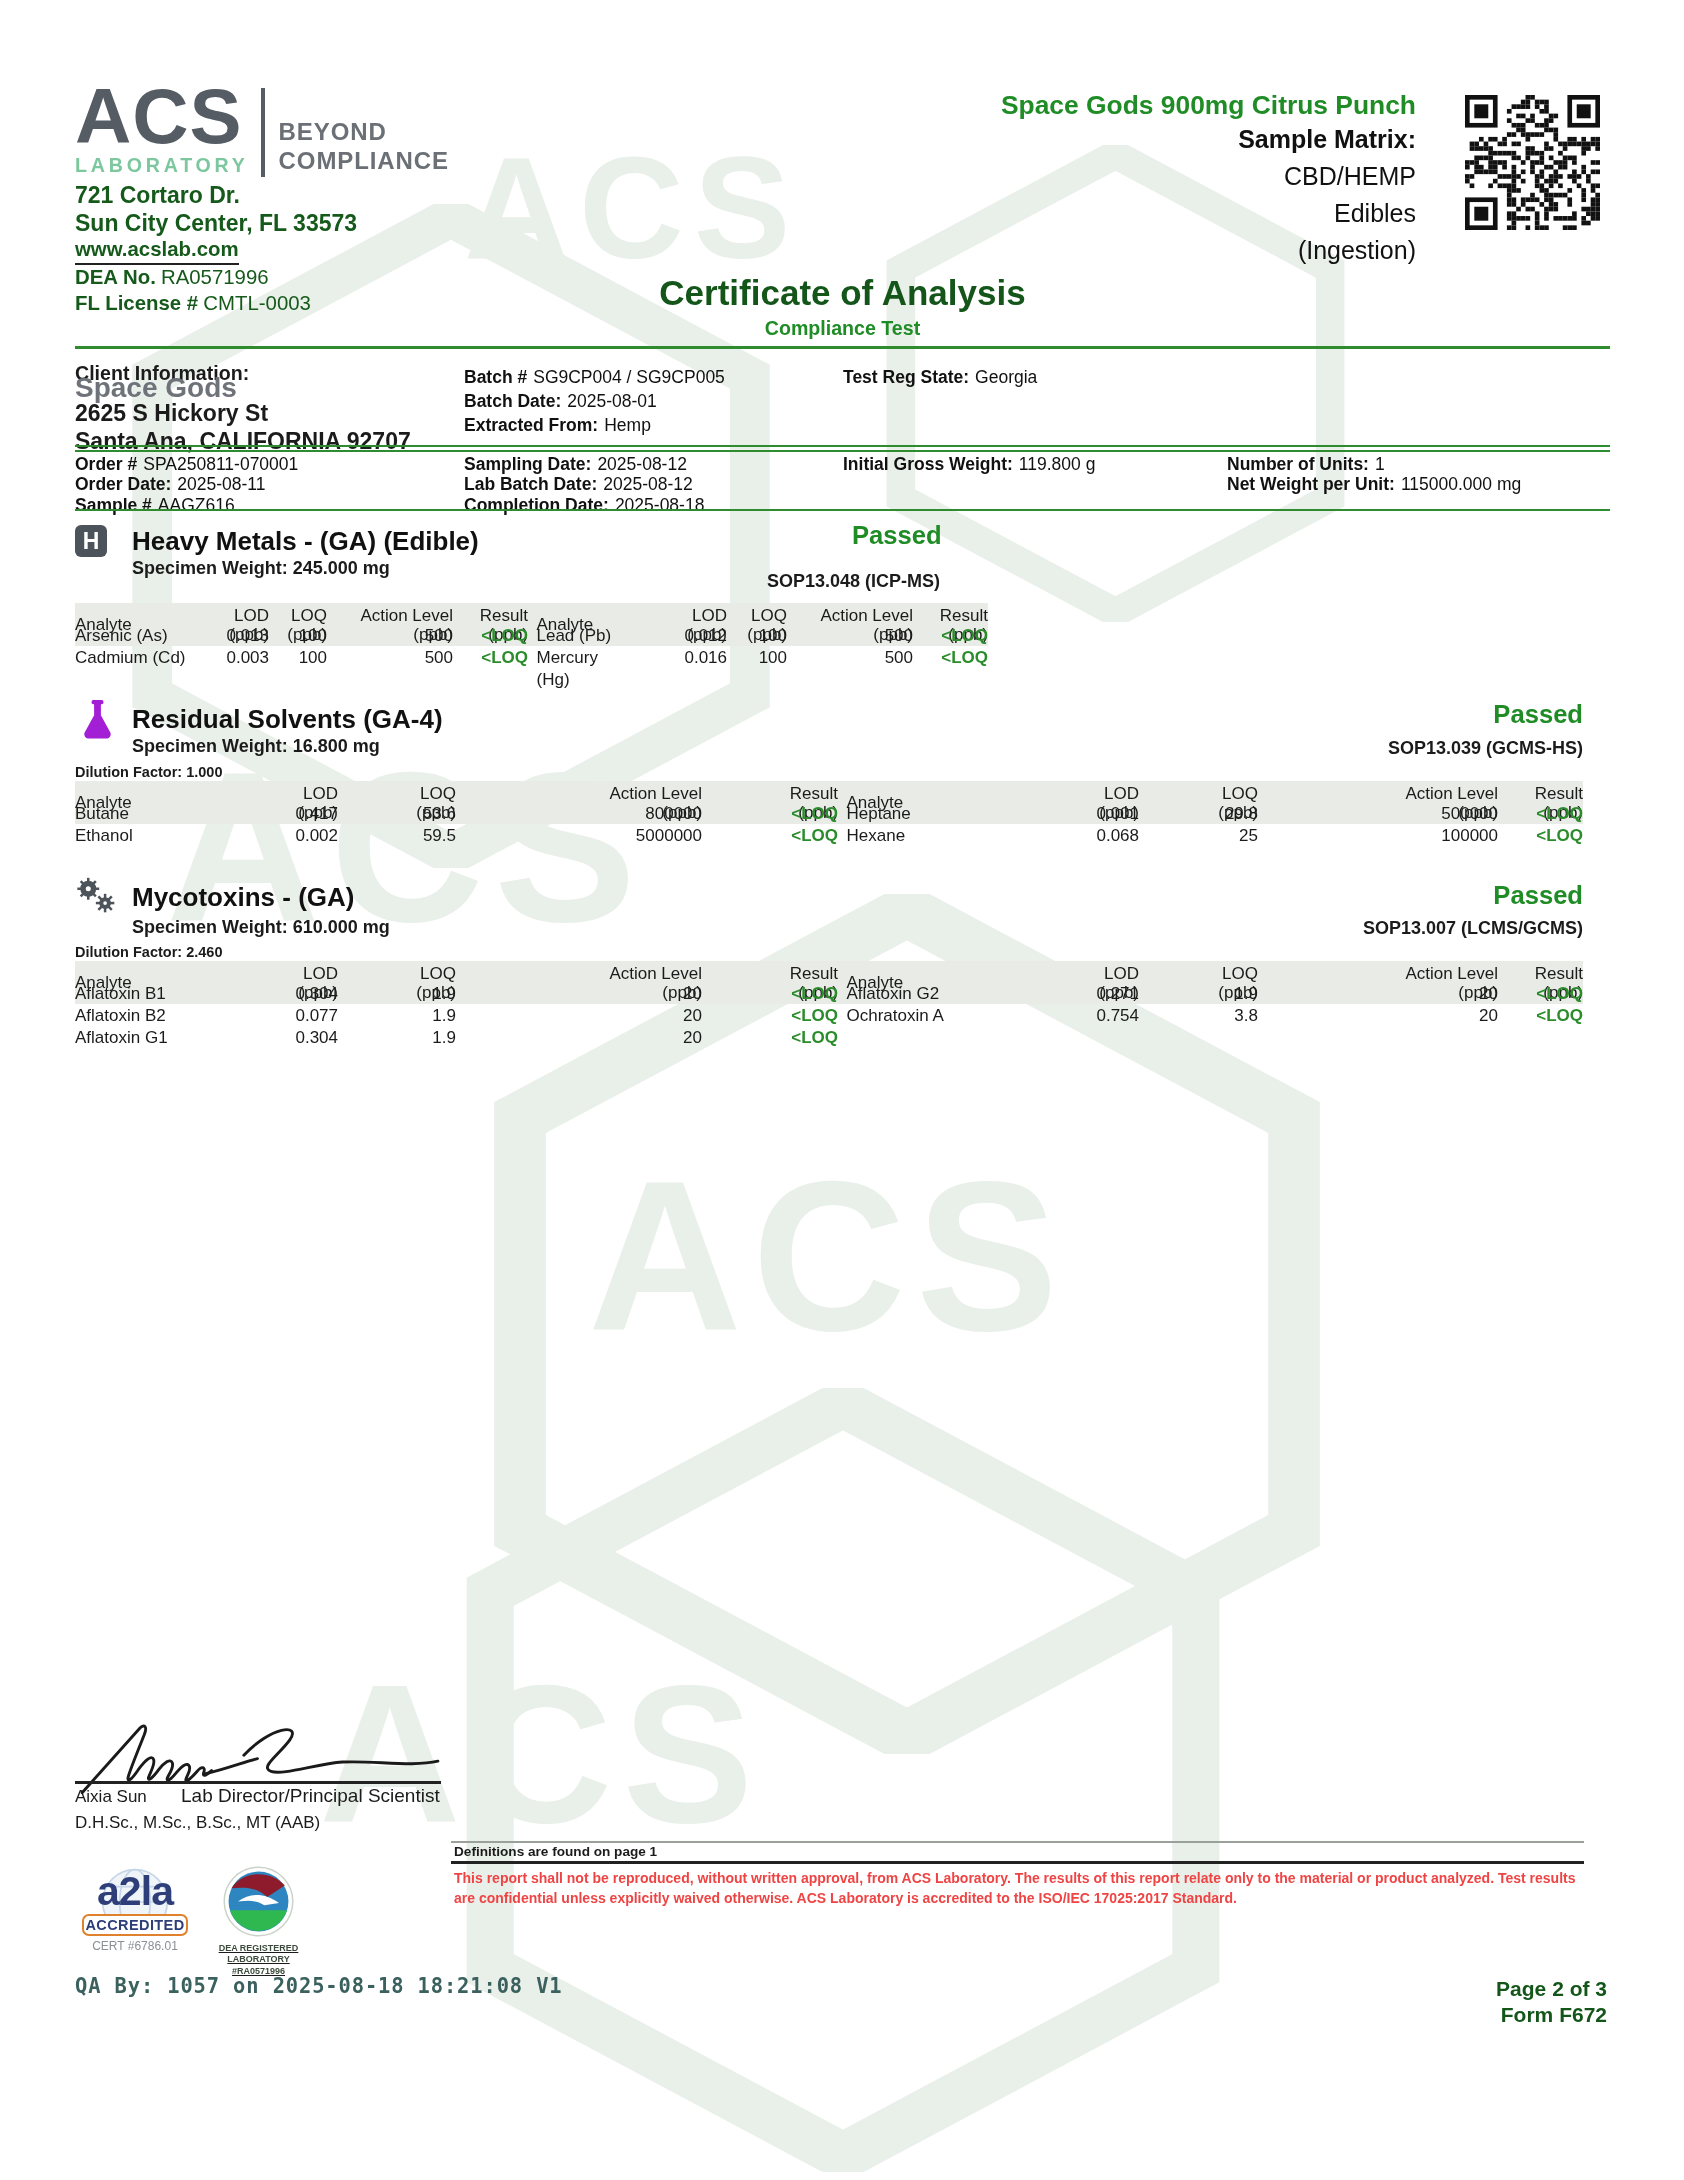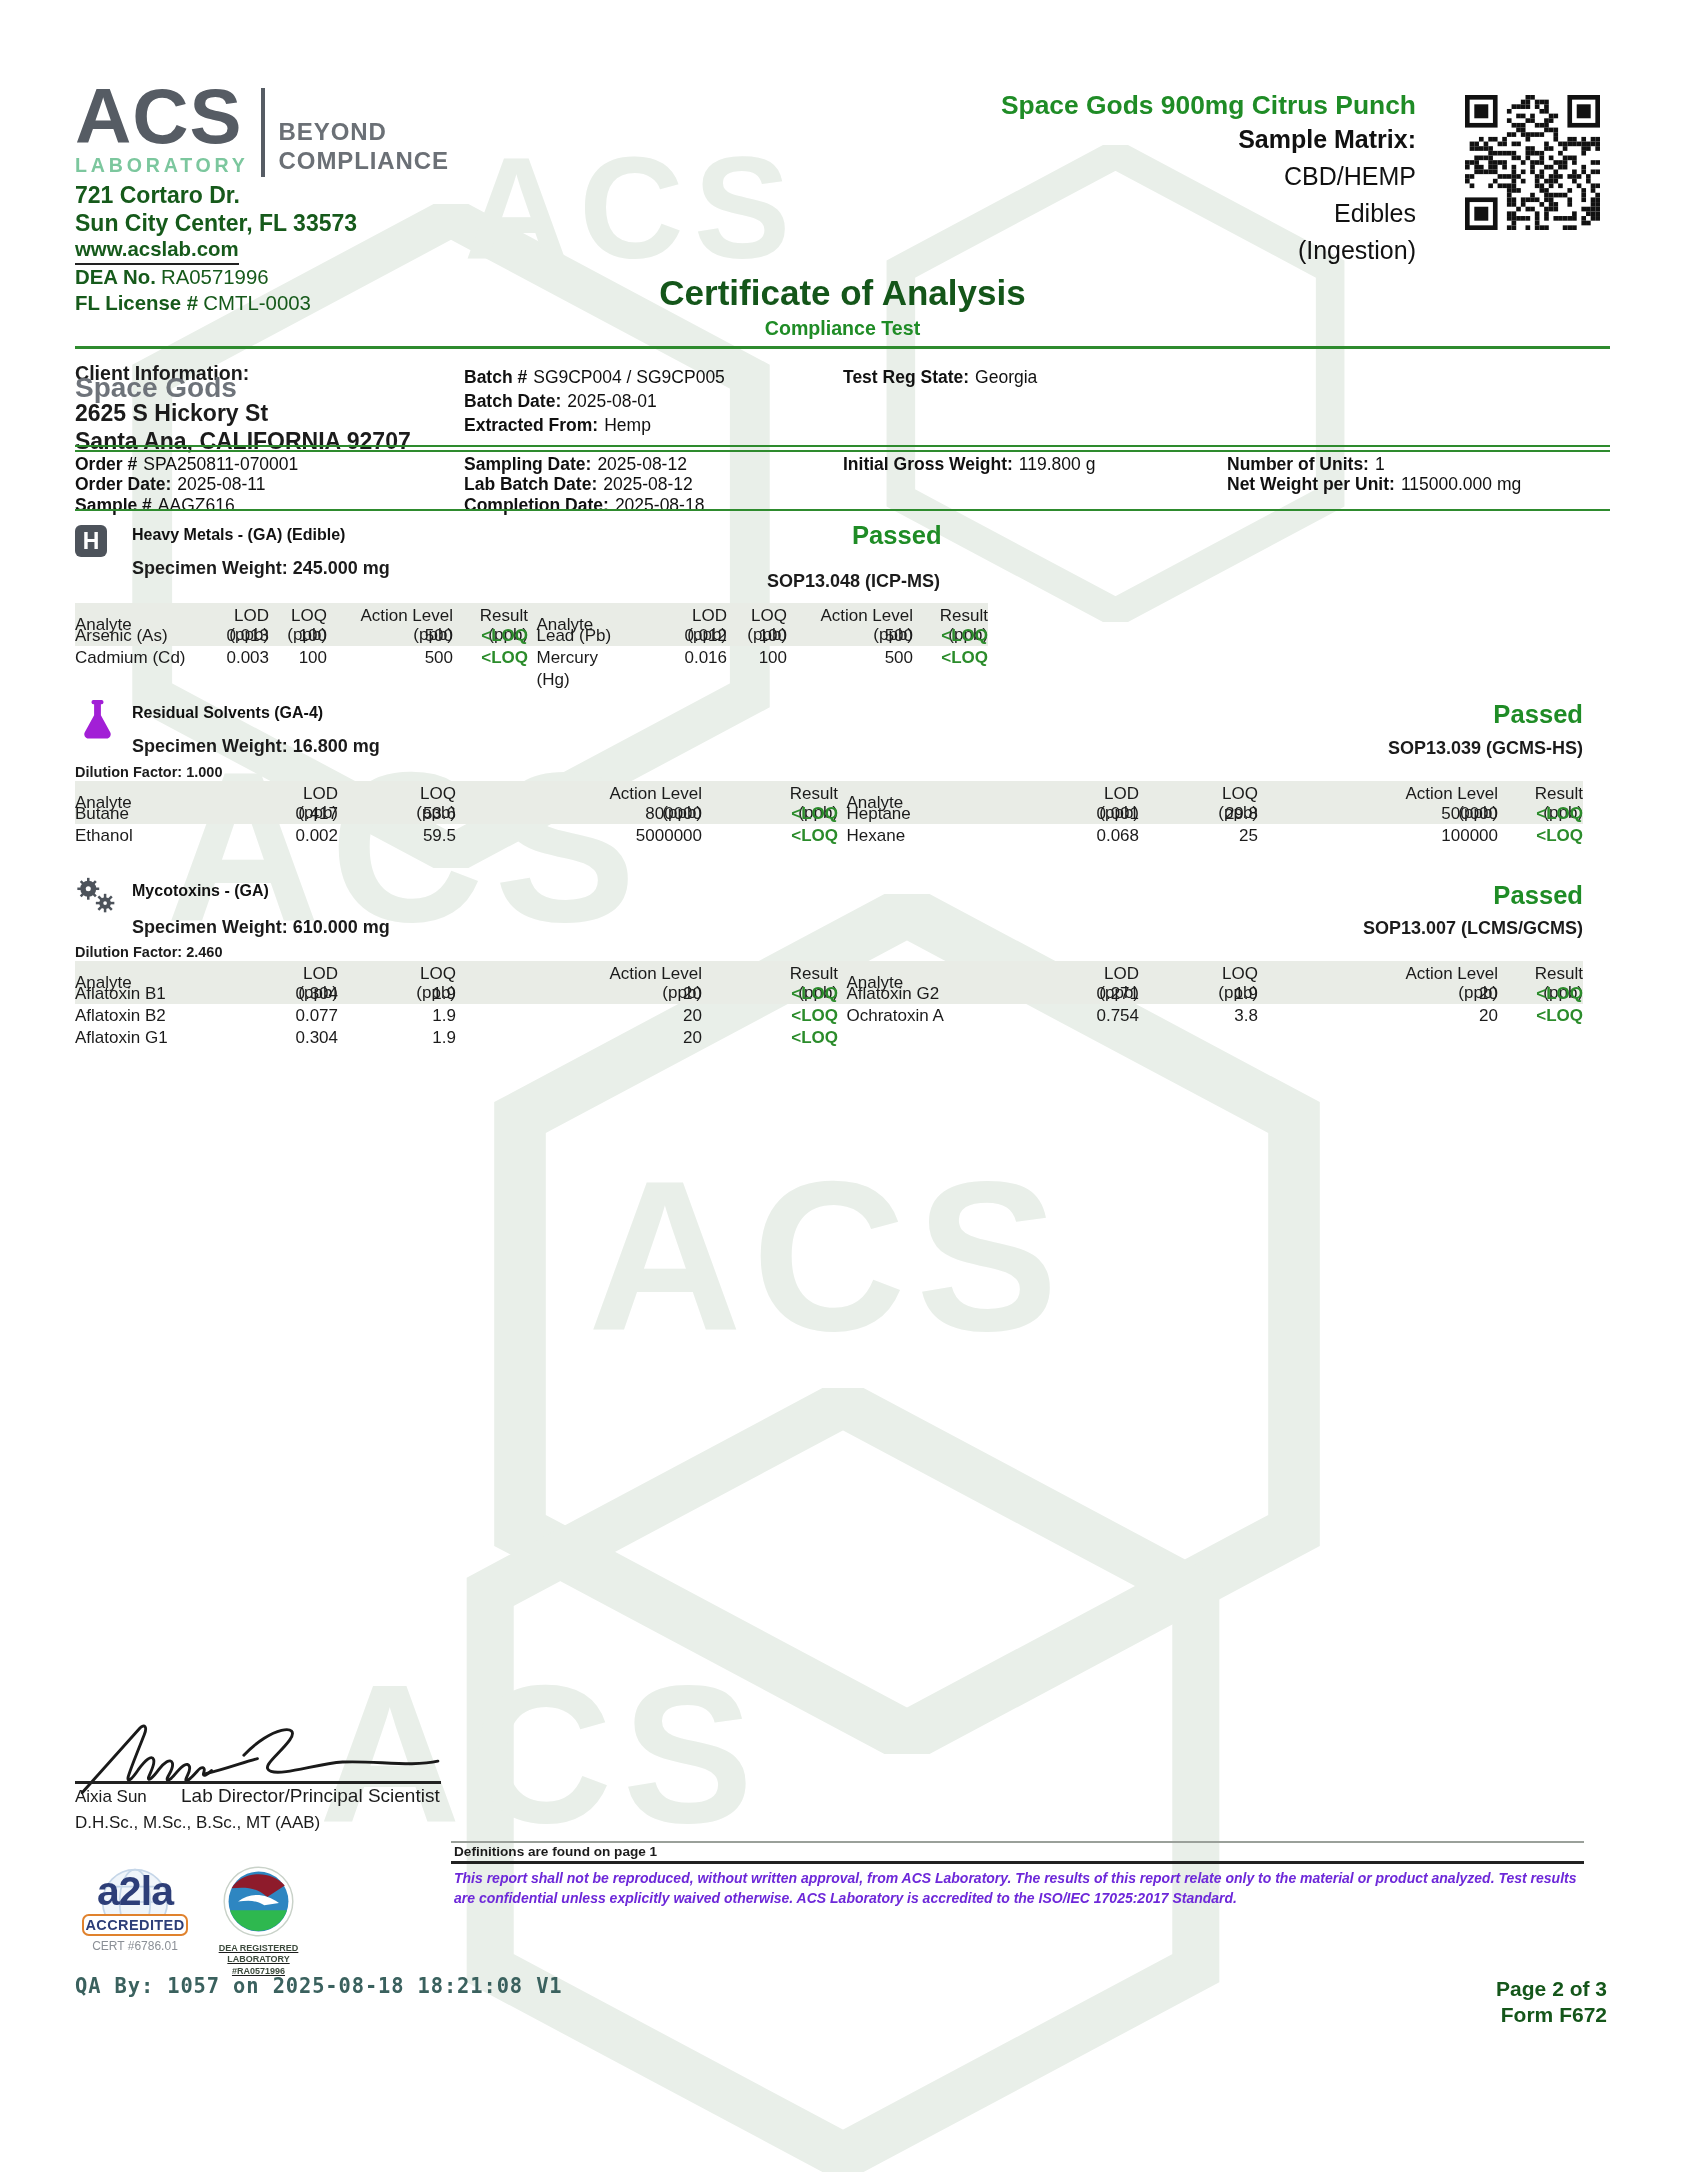--- a/index.html
+++ b/index.html
@@ -48,21 +48,21 @@
   .colmid1 { position:absolute; left:464px; top:367px; z-index:1; }
   .colmid1 > div { margin-bottom:3.4px; }
   .colr1 { position:absolute; left:843px; top:367px; z-index:1; }
   .col1r2 { position:absolute; left:75px;  top:454px; z-index:1; }
   .col2r2 { position:absolute; left:464px; top:454px; z-index:1; }
   .col3r2 { position:absolute; left:843px; top:454px; z-index:1; }
   .col4r2 { position:absolute; left:1227px; top:454px; z-index:1; }
 
   
   .sec-icon-h { position:absolute; left:75px; top:525px; width:32px; height:32px; background:#4d535b; border-radius:6px; color:#fff; font-size:23px; font-weight:bold; display:flex; align-items:center; justify-content:center; z-index:1; }
-  .sec-title { position:absolute; font-size:16px; font-weight:bold; color:#111; z-index:1; }
+  .sec-title { position:absolute; font-size:26px; font-weight:bold; color:#111; z-index:1; }
   .passed { position:absolute; font-size:25.6px; font-weight:bold; color:#1f8c26; z-index:1; }
   .specimen { position:absolute; left:132px; font-size:18px; font-weight:bold; z-index:1; }
   .method { position:absolute; font-size:18px; font-weight:bold; z-index:1; }
   .dilution { position:absolute; left:75px; font-size:14.5px; font-weight:bold; z-index:1; }
 
   .t-grid { position:absolute; left:75px; display:grid; font-size:17px; z-index:1; }
   .t-grid .hc { background:#e9ece6; height:43px; display:flex; flex-direction:column; justify-content:center; align-items:flex-end; line-height:19px; }
   .t-grid .hc.an { align-items:flex-start; justify-content:center; }
   .t-grid .hc.pl { padding-left:8.5px; }
   .t-grid .c { height:22px; line-height:22px; }
@@ -77,21 +77,21 @@
 
   
   .sig-svg { position:absolute; left:77px; top:1721px; z-index:1; }
   .sig-line { position:absolute; left:75px; top:1781px; width:366px; height:2.6px; background:#222; z-index:1; }
   .sig-name { position:absolute; left:75px; top:1787px; font-size:17px; z-index:1; }
   .sig-role { position:absolute; left:181px; top:1785px; font-size:19px; z-index:1; }
   .sig-cred { position:absolute; left:75px; top:1813px; font-size:17px; z-index:1; }
   .def-line1 { position:absolute; left:451px; top:1841px; width:1133px; height:1.7px; background:#9aa09a; z-index:1; }
   .def-text { position:absolute; left:454px; top:1844px; font-size:13.6px; font-weight:bold; z-index:1; }
   .def-line2 { position:absolute; left:451px; top:1861px; width:1133px; height:2.6px; background:#222; z-index:1; }
-  .disclaimer { position:absolute; left:454px; top:1869px; width:1133px; font-size:14px; font-weight:bold; font-style:italic; color:#6d28d9; line-height:19.6px; z-index:1; }
+  .disclaimer { position:absolute; left:454px; top:1869px; width:1133px; font-size:14px; font-weight:bold; color:#ef4444; line-height:19.6px; z-index:1; }
 
   .a2la { position:absolute; left:82px; top:1871px; width:106px; text-align:center; z-index:1; }
   .a2la .globe { position:absolute; left:19px; top:-3.4px; z-index:0; opacity:0.85; }
   .a2la .mark { position:relative; font-size:41px; font-weight:bold; color:#2d3e78; line-height:41px; letter-spacing:-0.9px; z-index:1; }
   .a2la .accr { position:relative; margin-top:1.7px; border:2.6px solid #e0822d; border-radius:6.8px; color:#2d3e78; font-weight:bold; font-size:14.5px; letter-spacing:0.4px; padding:0.9px 0 1.7px; background:#fff; z-index:1; }
   .a2la .cert { margin-top:2.6px; font-size:12px; color:#8a8f96; }
   .dea { position:absolute; left:204px; top:1865px; width:109px; text-align:center; z-index:1;text-decoration:underline; }
   .dea .dtxt { font-size:9px; font-weight:bold; color:#3c4a3c; line-height:11px; margin-top:1.7px; }
 
   .qa { position:absolute; left:75px; top:1974px; font-family:"DejaVu Sans Mono", monospace; font-size:20.4px; font-weight:bold; color:#3a615e; letter-spacing:0.9px; z-index:1; }

